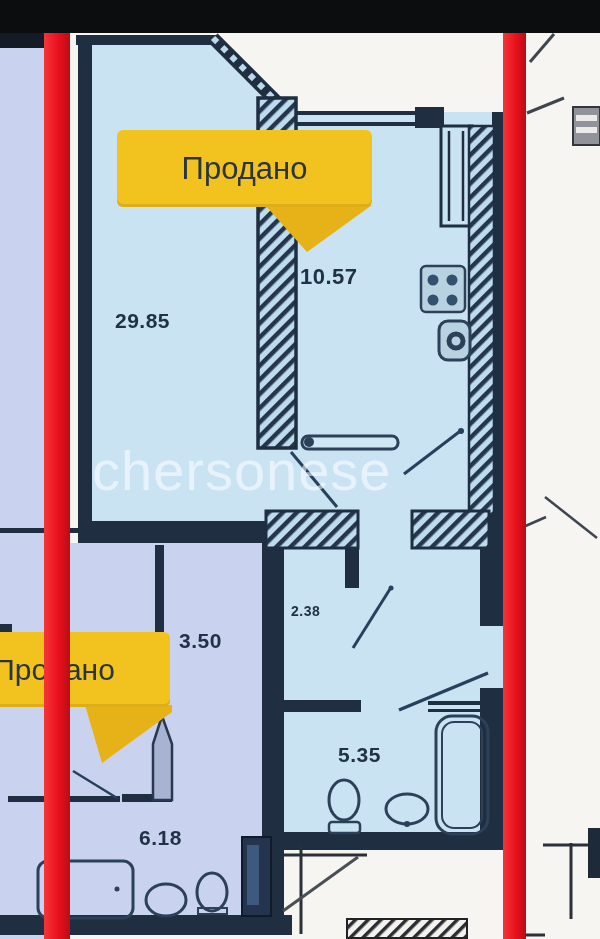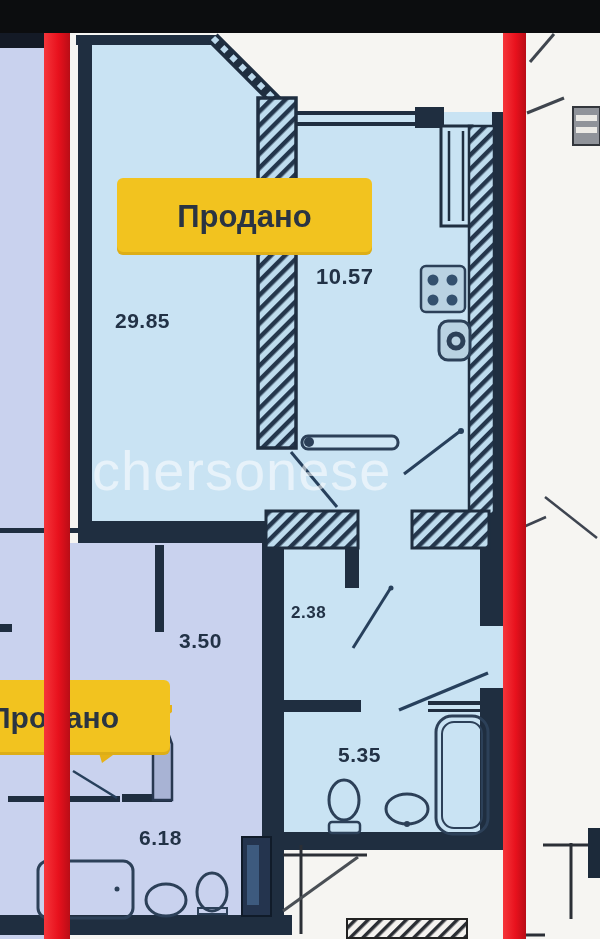--- a/index.html
+++ b/index.html
@@ -12,22 +12,22 @@
        background:var(--background-white);
        font-family:"Liberation Sans", sans-serif;}
   #plan-svg{position:absolute;left:0;top:0;z-index:1;}
   .lbl{position:absolute;z-index:2;font-weight:bold;color:var(--label-navy);
        white-space:nowrap;letter-spacing:.5px;}
   #watermark{position:absolute;left:92px;top:438px;width:430px;z-index:3;
        font-size:56px;font-weight:normal;color:rgba(255,255,255,.55);
        letter-spacing:1px;}
   .banner{position:absolute;z-index:4;background:var(--badge-yellow);
        border-radius:6px;display:flex;align-items:center;justify-content:center;
-       font-weight:bold;color:var(--badge-text);
-       box-shadow:inset 0 -3px 0 rgba(160,110,0,.25);margin-top:48px;}
+       font-weight:normal;color:var(--badge-text);
+       box-shadow:inset 0 -3px 0 rgba(160,110,0,.25);}
   #banner-1{left:117px;top:130px;width:255px;height:77px;font-size:31px;}
   #banner-2{left:-62px;top:632px;width:232px;height:75px;font-size:30px;}
   .red-stripe{position:absolute;top:28px;height:911px;z-index:5;
        background:linear-gradient(90deg,#f5353a 0%,var(--highlight-red) 55%,#b90d16 100%);}
   #red-stripe-left{left:44px;width:26px;}
   #red-stripe-right{left:503px;width:23px;}
   #top-bar{position:absolute;left:0;top:0;width:600px;height:33px;z-index:6;
        background:var(--top-bar-black);}
 </style>
 </head>
@@ -174,23 +174,23 @@
 
   <g fill="#e6b217">
     <polygon points="265,205 372,205 307,252"></polygon>
     <polygon points="85,705 172,705 172,712 102,763"></polygon>
   </g>
 </svg>
 
 <div id="watermark">chersonese</div>
 
 <div class="lbl" style="left:115px;top:309px;font-size:21px;">29.85</div>
-<div class="lbl" style="left:316px;top:264px;font-size:22px;">10.57</div>
+<div class="lbl" style="left:300px;top:264px;font-size:22px;">10.57</div>
 <div class="lbl" style="left:179px;top:629px;font-size:21px;">3.50</div>
-<div class="lbl" style="left:291px;top:603px;font-size:17px;">2.38</div>
+<div class="lbl" style="left:291px;top:603px;font-size:14px;">2.38</div>
 <div class="lbl" style="left:338px;top:743px;font-size:21px;">5.35</div>
 <div class="lbl" style="left:139px;top:826px;font-size:21px;">6.18</div>
 
 <div id="banner-1" class="banner">Продано</div>
 <div id="banner-2" class="banner">Продано</div>
 
 <div id="red-stripe-left" class="red-stripe"></div>
 <div id="red-stripe-right" class="red-stripe"></div>
 
 <div id="top-bar"></div>

